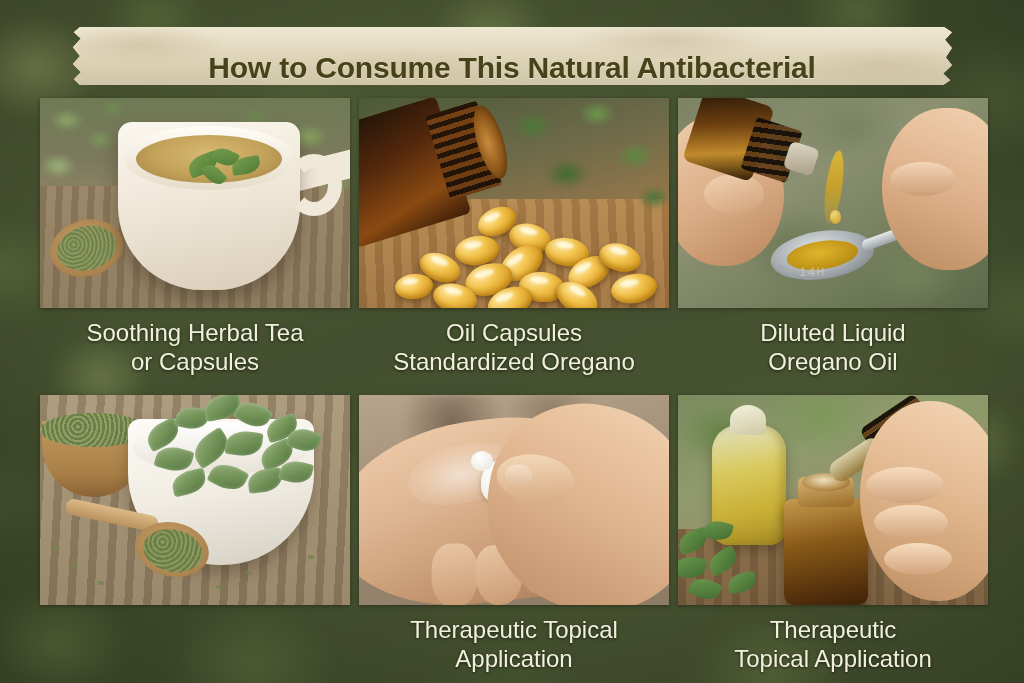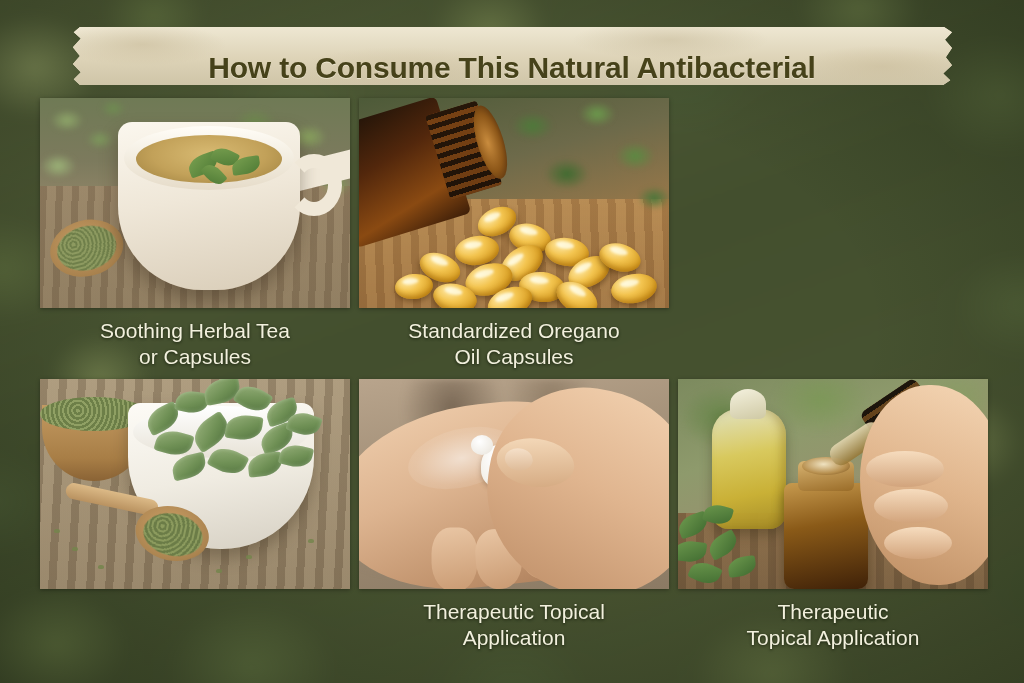--- a/index.html
+++ b/index.html
@@ -84,24 +84,24 @@
     grid-template-columns:310px 310px 310px;
     column-gap:9px;row-gap:0;
   }
   .cell{width:310px;}
   .photo{
     position:relative;width:310px;height:210px;overflow:hidden;
     box-shadow:0 1px 4px rgba(0,0,0,.35);
   }
   .photo > .scene{position:absolute;inset:0;}
   .caption{
-    height:71px;
+    height:87px;
     display:flex;flex-direction:column;align-items:center;justify-content:flex-start;
     padding-top:10px;box-sizing:border-box;
-    color:#f2f0dd;font-size:21px;line-height:1.22;text-align:center;
+    color:#f2f0dd;font-size:24px;line-height:1.22;text-align:center;
     text-shadow:0 1px 3px rgba(12,20,6,.75);
   }
   .caption span{display:block;}
 
   
   .p1{background:linear-gradient(180deg,#6f7a55 0%,#7c7a5d 30%,#9a8b6d 60%,#a2937a 100%);}
   .p1 .wood{
     position:absolute;left:0;top:42%;width:100%;height:58%;
     background:
       repeating-linear-gradient(92deg, rgba(120,100,74,.55) 0 7px, rgba(154,134,104,.45) 7px 16px),
@@ -559,26 +559,55 @@
             <span class="cap" style="left:240px;top:146px;width:42px;height:27px;transform:rotate(16deg);"></span>
             <span class="cap" style="left:252px;top:176px;width:46px;height:29px;transform:rotate(-10deg);"></span>
             <span class="cap" style="left:196px;top:186px;width:44px;height:28px;transform:rotate(30deg);"></span>
             <span class="cap" style="left:36px;top:176px;width:38px;height:25px;transform:rotate(-6deg);"></span>
             <span class="cap" style="left:74px;top:186px;width:44px;height:28px;transform:rotate(12deg);"></span>
             <span class="cap" style="left:128px;top:190px;width:46px;height:28px;transform:rotate(-20deg);"></span>
           </div>
         </div>
       </div>
       <div class="caption">
+        <span>Oil Capsules</span>
         <span>Standardized Oregano</span>
-        <span>Oil Capsules</span>
       </div>
     </div>
 
     <div class="cell">
+      <div class="photo">
+        <div class="scene p3">
+          <div class="blur-bg"></div>
+          <div class="hand-l">
+            <div class="thumb"></div>
+          </div>
+          <div class="bottle3">
+            <div class="body"></div>
+            <div class="neck"></div>
+            <div class="tip"></div>
+          </div>
+          <div class="stream"></div>
+          <div class="drop"></div>
+          <div class="spoon3">
+            <div class="bowl"></div>
+            <div class="oil"></div>
+            <div class="stem"></div>
+            <div class="grip"></div>
+          </div>
+          <div class="hand-r">
+            <div class="finger"></div>
+          </div>
+          <div class="wm">14H</div>
+        </div>
+      </div>
+      <div class="caption">
+        <span>Diluted Liquid</span>
+        <span>Oregano Oil</span>
+      </div>
     </div>
 
     <div class="cell">
       <div class="photo">
         <div class="scene p4">
           <div class="woodbase"></div>
           <div class="wbowl"></div>
           <div class="wbowl-herb"></div>
           <div class="bowl">
             <div class="rim"></div>

